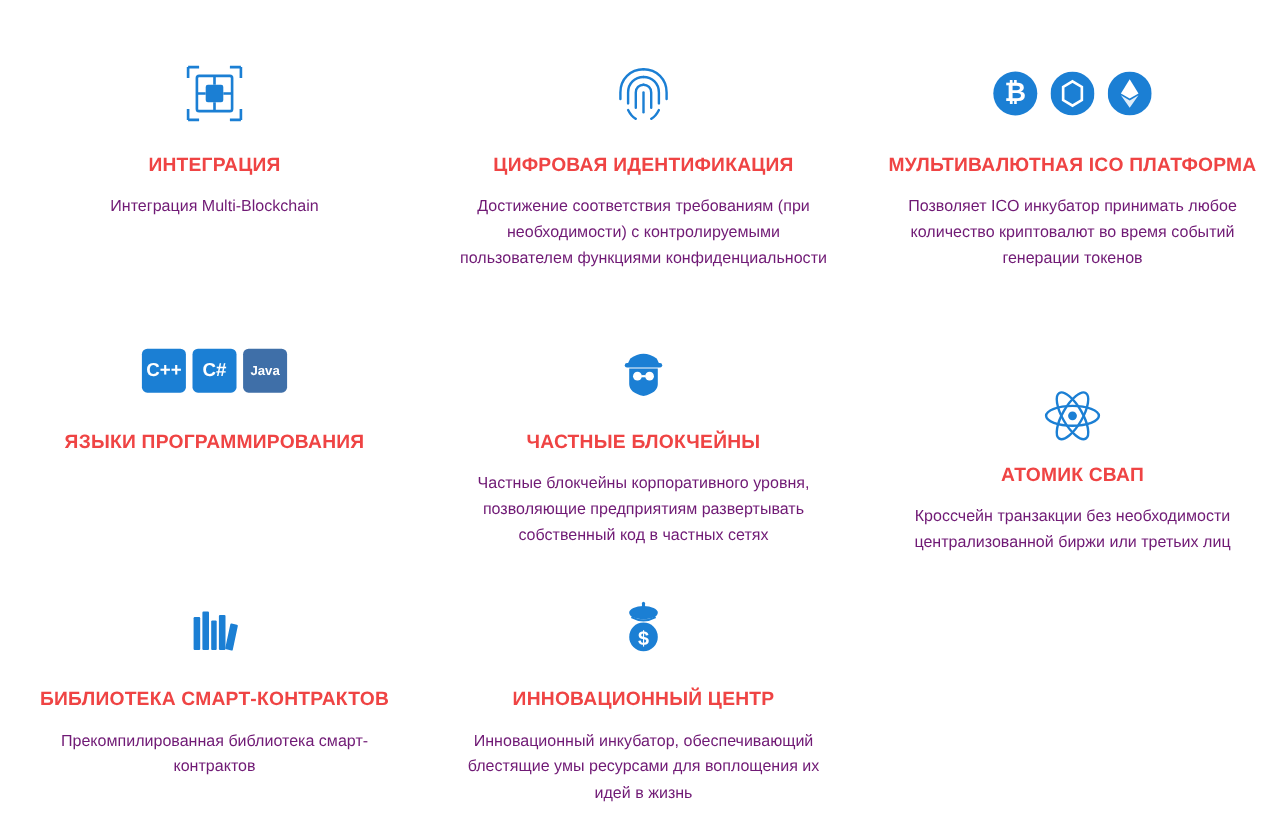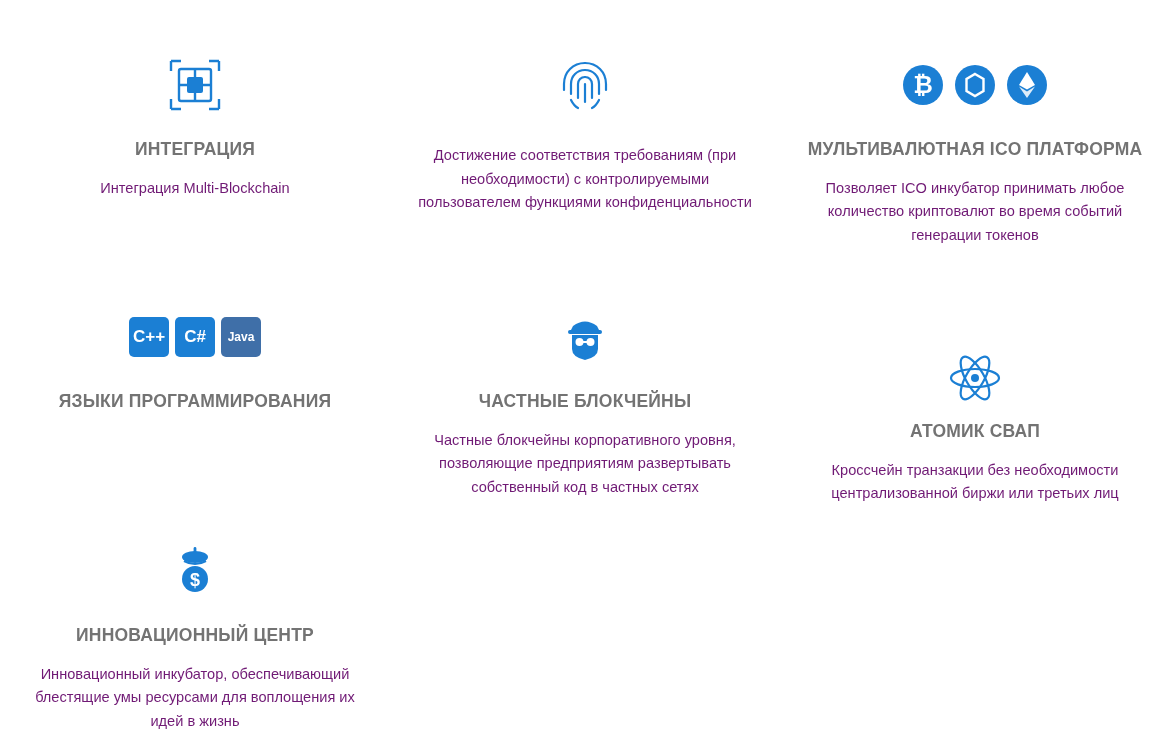--- a/index.html
+++ b/index.html
@@ -29,21 +29,21 @@
   .feature-icon {
     height: 86px;
     display: flex;
     align-items: center;
     justify-content: center;
     margin-top: 44px;
   }
   .feature-title {
     font-size: 17.5px;
     font-weight: bold;
-    color: #737373;
+    color: #ef4444;
     letter-spacing: 0.2px;
     margin-top: 10px;
     line-height: 1.3;
     text-transform: uppercase;
   }
   .feature-desc {
     font-size: 14.6px;
     line-height: 1.62;
     color: #701a75;
     margin-top: 16px;
@@ -105,20 +105,21 @@
           <path d="M25 13 C17 13 11 19 11 27 v10"></path>
           <path d="M25 13 C33 13 39 19 39 27 v10"></path>
           <path d="M25 20 C21 20 18 23 18 27 v14"></path>
           <path d="M25 20 C29 20 32 23 32 27 v14"></path>
           <path d="M25 27 v18"></path>
           <path d="M11 43 q3 6 7 8"></path>
           <path d="M39 43 q-3 6 -7 8"></path>
         </g>
       </svg>
     </div>
+    <div class="feature-title">ЦИФРОВАЯ ИДЕНТИФИКАЦИЯ</div>
     <div class="feature-desc">Достижение соответствия требованиям (при необходимости) с контролируемыми пользователем функциями конфиденциальности</div>
   </div>
 
   <div class="feature r1">
     <div class="feature-icon">
       <div class="coin-row">
         <div class="coin">
           <span>₿</span>
         </div>
         <svg width="40" height="40" viewBox="0 0 40 40" aria-hidden="true">
@@ -180,20 +181,35 @@
           <ellipse cx="26" cy="24" rx="24" ry="9" transform="rotate(60 26 24)"></ellipse>
           <ellipse cx="26" cy="24" rx="24" ry="9" transform="rotate(120 26 24)"></ellipse>
         </g>
         <circle cx="26" cy="24" r="4" fill="#1b7fd4"></circle>
       </svg>
     </div>
     <div class="feature-title">АТОМИК СВАП</div>
     <div class="feature-desc">Кроссчейн транзакции без необходимости централизованной биржи или третьих лиц</div>
   </div>
 
+  <div class="feature r3">
+    <div class="feature-icon">
+      <svg width="48" height="48" viewBox="0 0 48 48" aria-hidden="true">
+        <g fill="#1b7fd4">
+          <rect x="5" y="14" width="6" height="30" rx="1"></rect>
+          <rect x="13" y="9" width="6" height="35" rx="1"></rect>
+          <rect x="21" y="17" width="5" height="27" rx="1"></rect>
+          <rect x="28" y="12" width="6" height="32" rx="1"></rect>
+          <rect x="36" y="20" width="7" height="24" rx="1" transform="rotate(12 39 32)"></rect>
+        </g>
+      </svg>
+    </div>
+    <div class="feature-title">БИБЛИОТЕКА СМАРТ-КОНТРАКТОВ</div>
+    <div class="feature-desc">Прекомпилированная библиотека смарт-контрактов</div>
+  </div>
 
   <div class="feature r3">
     <div class="feature-icon">
       <svg width="46" height="52" viewBox="0 0 46 52" aria-hidden="true">
         <g fill="#1b7fd4">
           <path d="M23 3 v4"></path>
           <ellipse cx="23" cy="12" rx="13" ry="6"></ellipse>
           <rect x="21.6" y="2" width="2.8" height="6" rx="1.4"></rect>
           <path d="M12 16 q11 6 22 0" stroke="#1b7fd4" stroke-width="2" fill="none"></path>
           <circle cx="23" cy="34" r="13"></circle>

